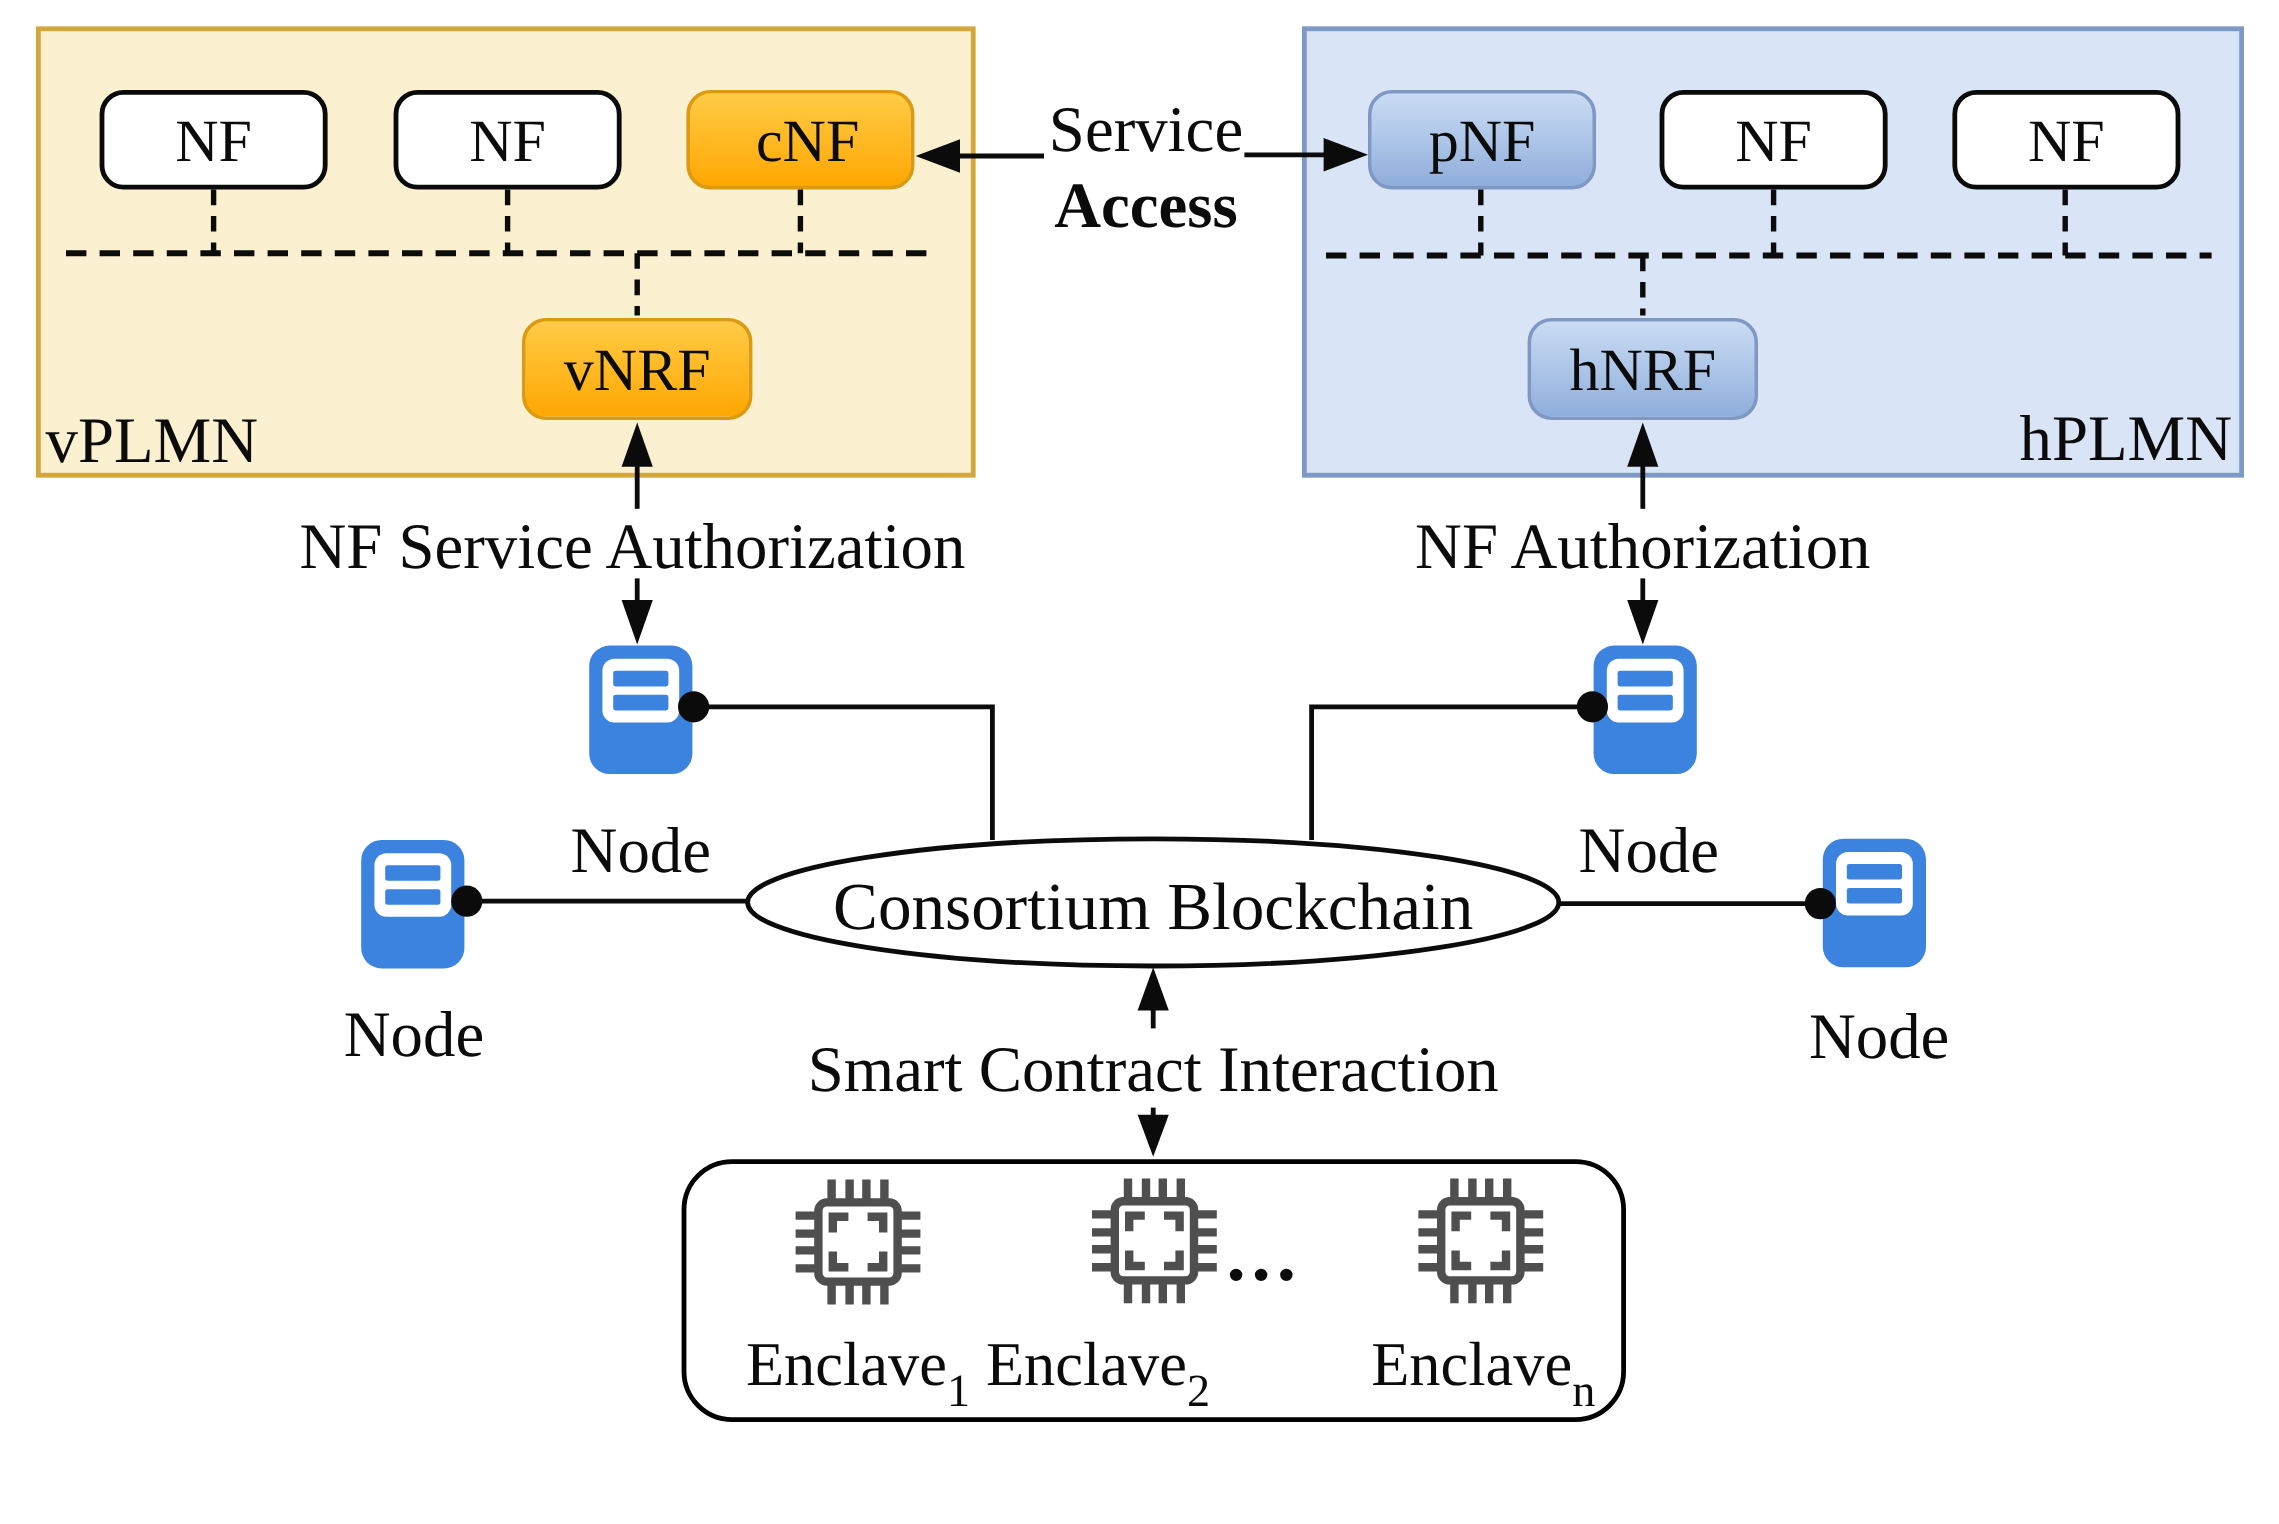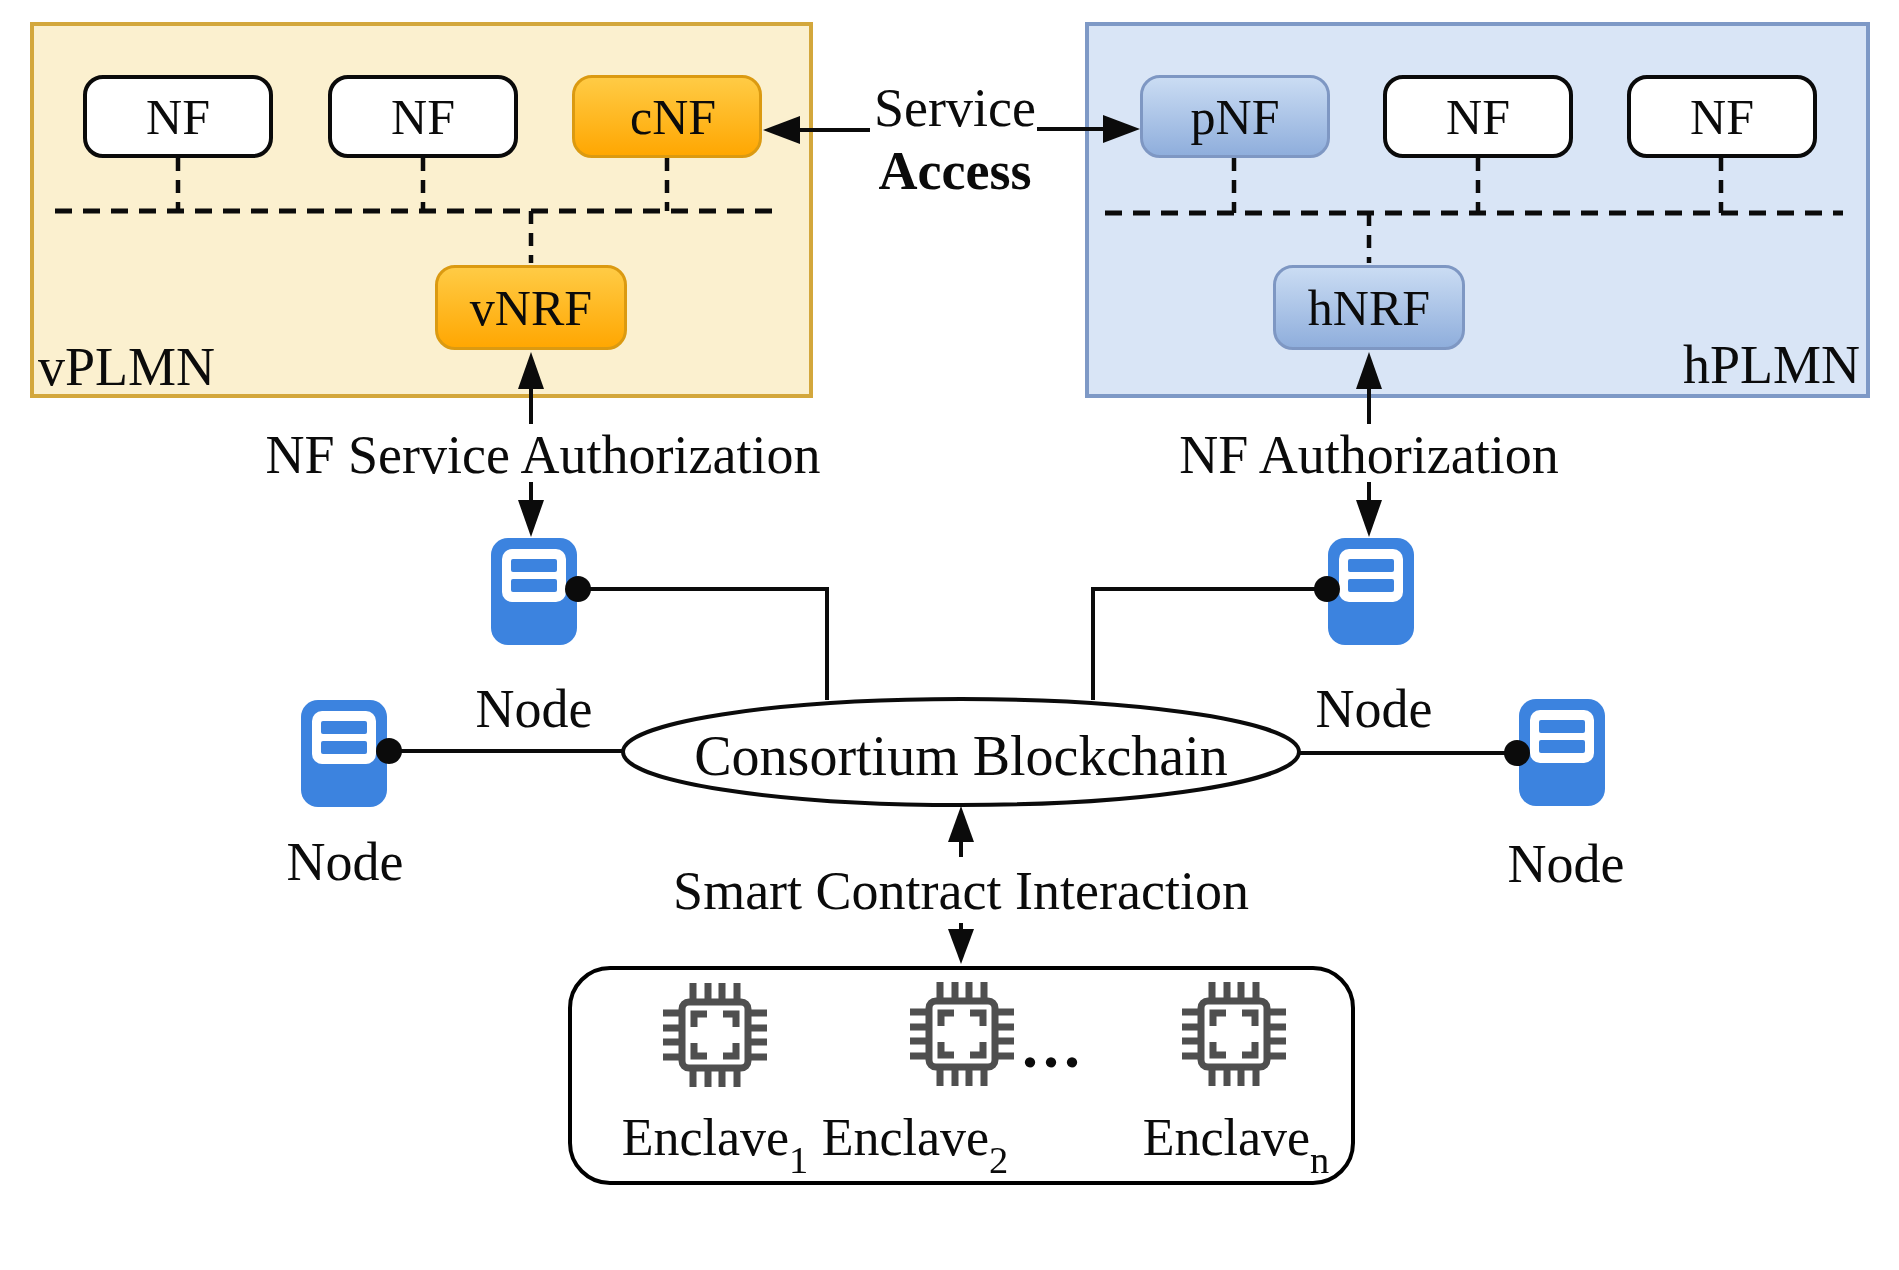--- a/index.html
+++ b/index.html
@@ -168,21 +168,21 @@
     <use href="#chip" transform="translate(715,1035)"></use>
     <use href="#chip" transform="translate(962,1034)"></use>
     <use href="#chip" transform="translate(1234,1034)"></use>
   </svg>
 
   <div class="lbl" style="left:800px; top:66px; width:310px;margin-top:11px;">
     <span style="display:block;">Service</span>
     <span style="display:block;font-weight:bold;">Access</span>
   </div>
 
-  <div class="lbl" style="left:243px; top:424px; width:600px;">NF Service Authorization</div>
+  <div class="lbl" style="left:227px; top:424px; width:600px;">NF Service Authorization</div>
   <div class="lbl" style="left:1069px; top:424px; width:600px;">NF Authorization</div>
 
   <div class="lbl" style="left:434px; top:678px; width:200px;">Node</div>
   <div class="lbl" style="left:245px; top:831px; width:200px;">Node</div>
   <div class="lbl" style="left:1274px; top:678px; width:200px;">Node</div>
   <div class="lbl" style="left:1466px; top:833px; width:200px;">Node</div>
 
   <div class="lbl" style="left:641px; top:724px; width:640px; font-size:56px;">Consortium Blockchain</div>
   <div class="lbl" style="left:661px; top:860px; width:600px;">Smart Contract Interaction</div>
 

